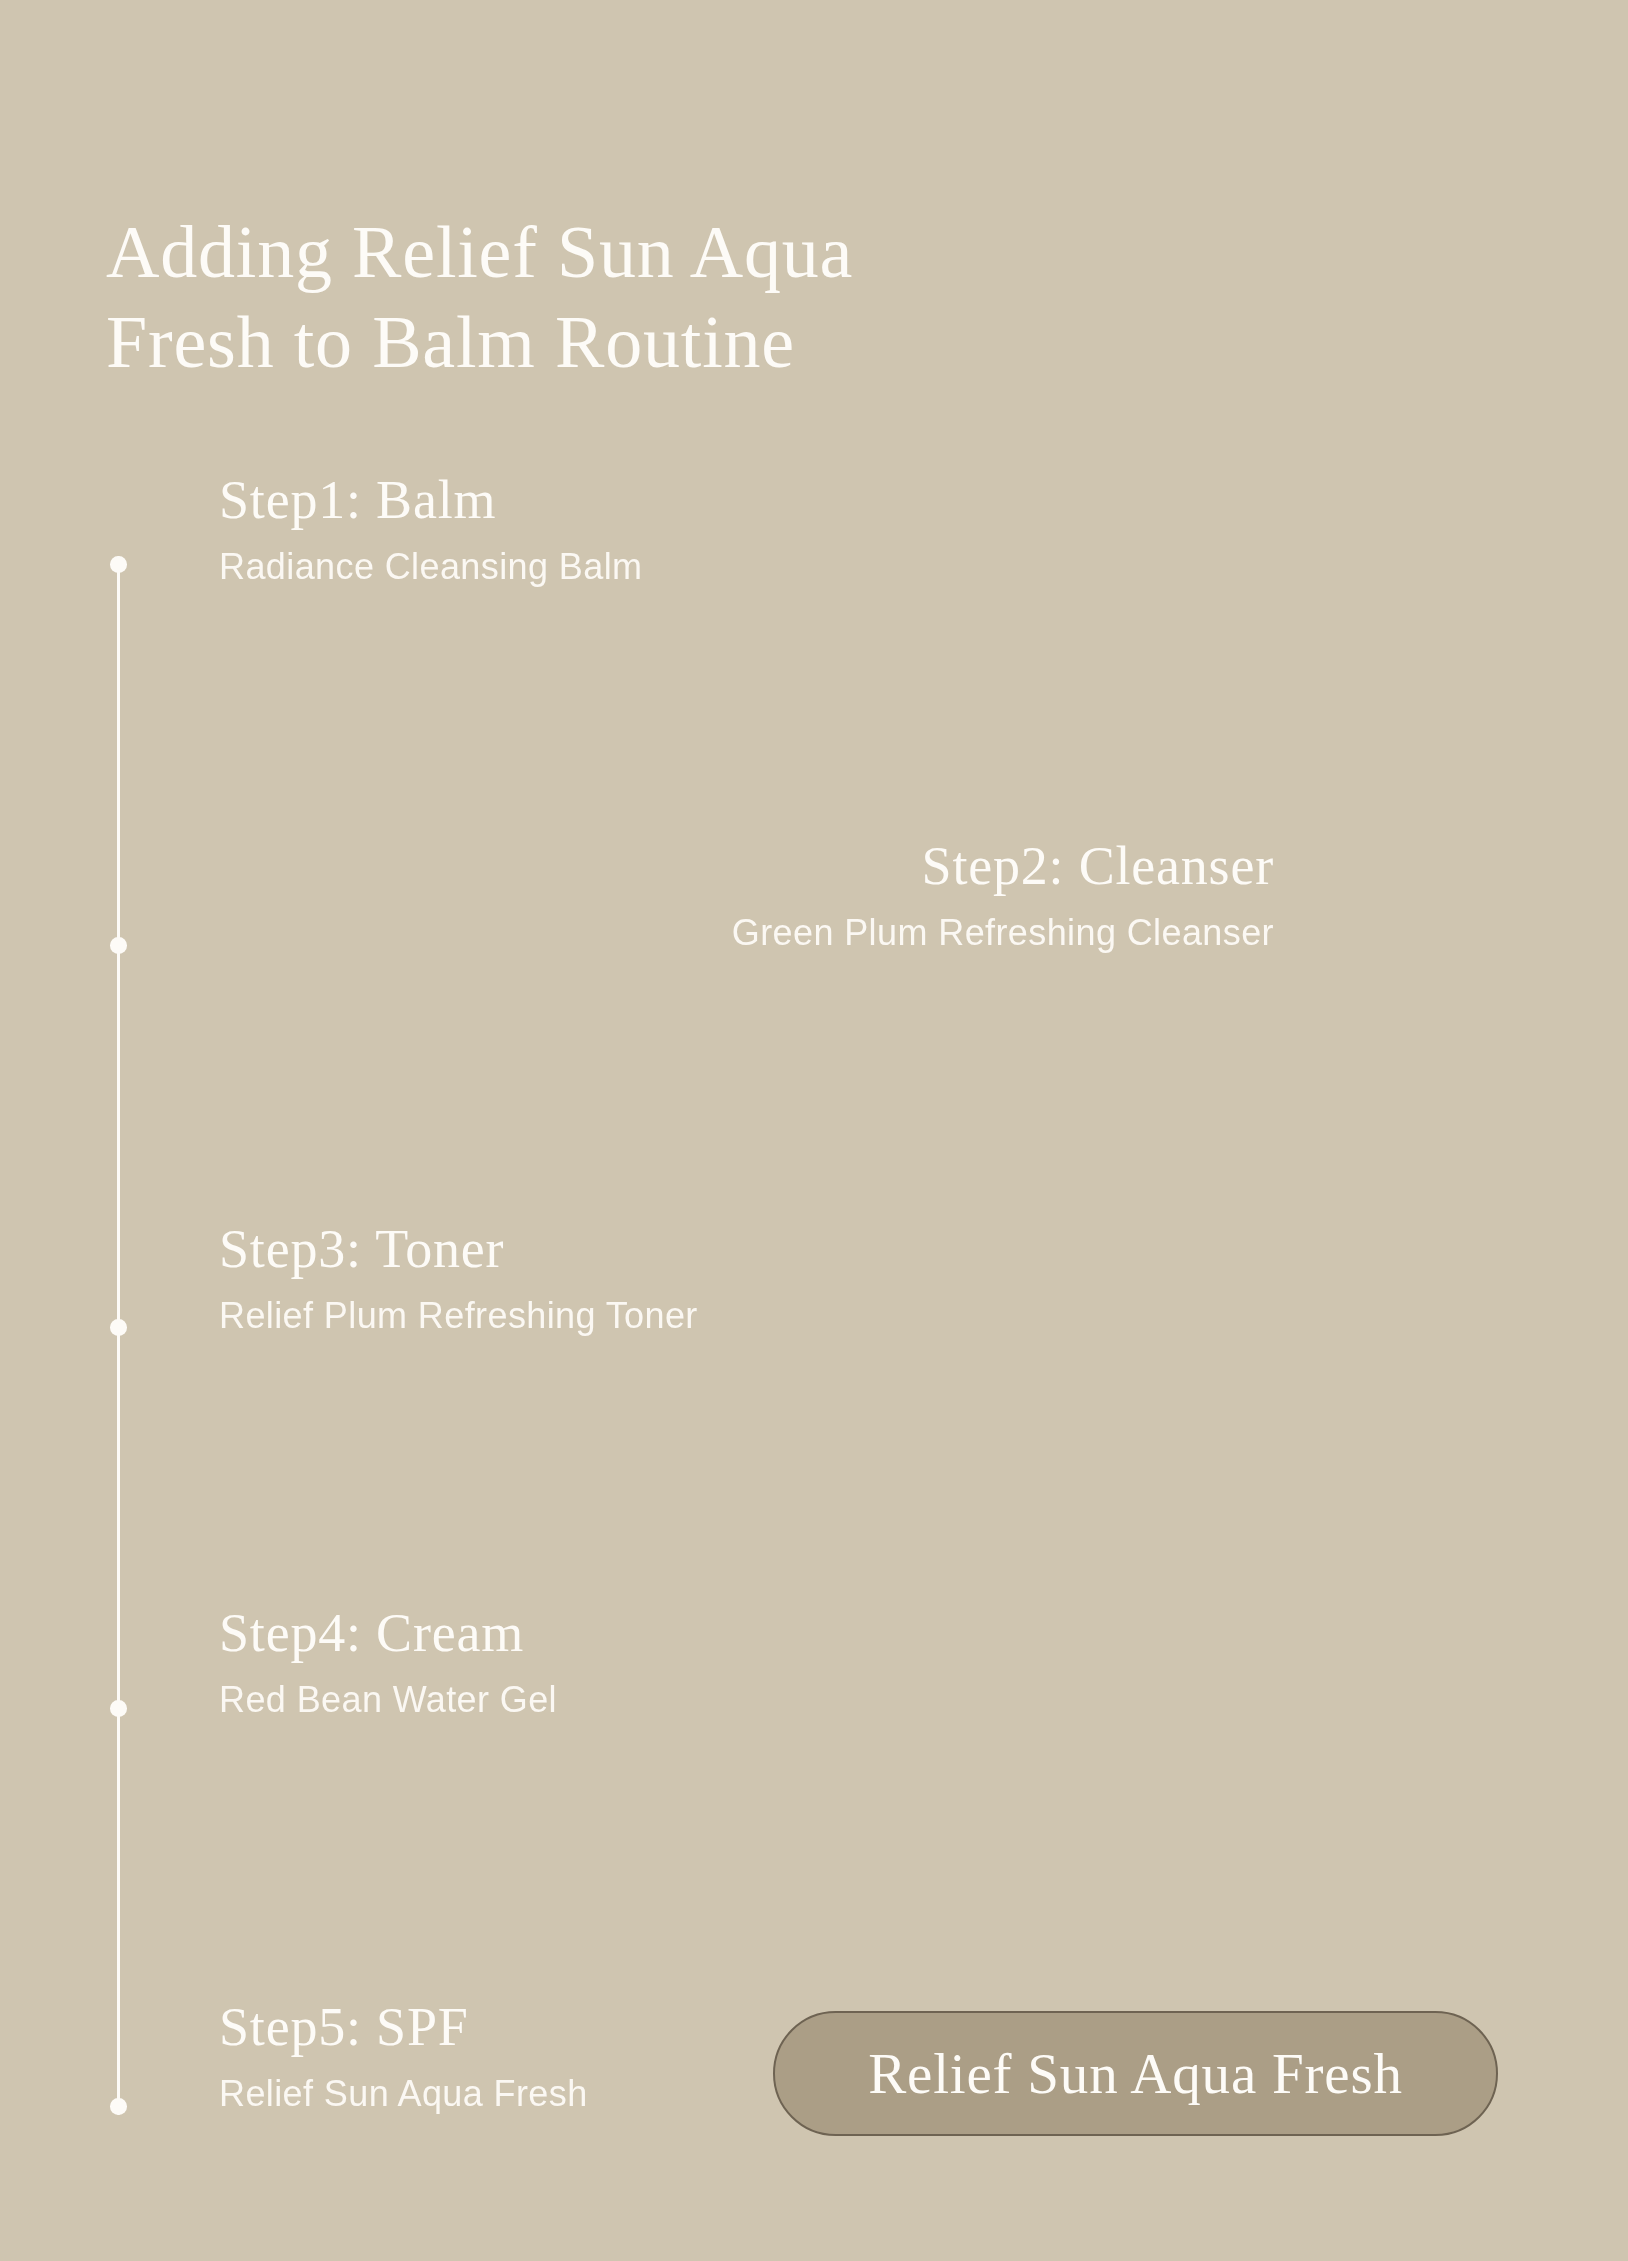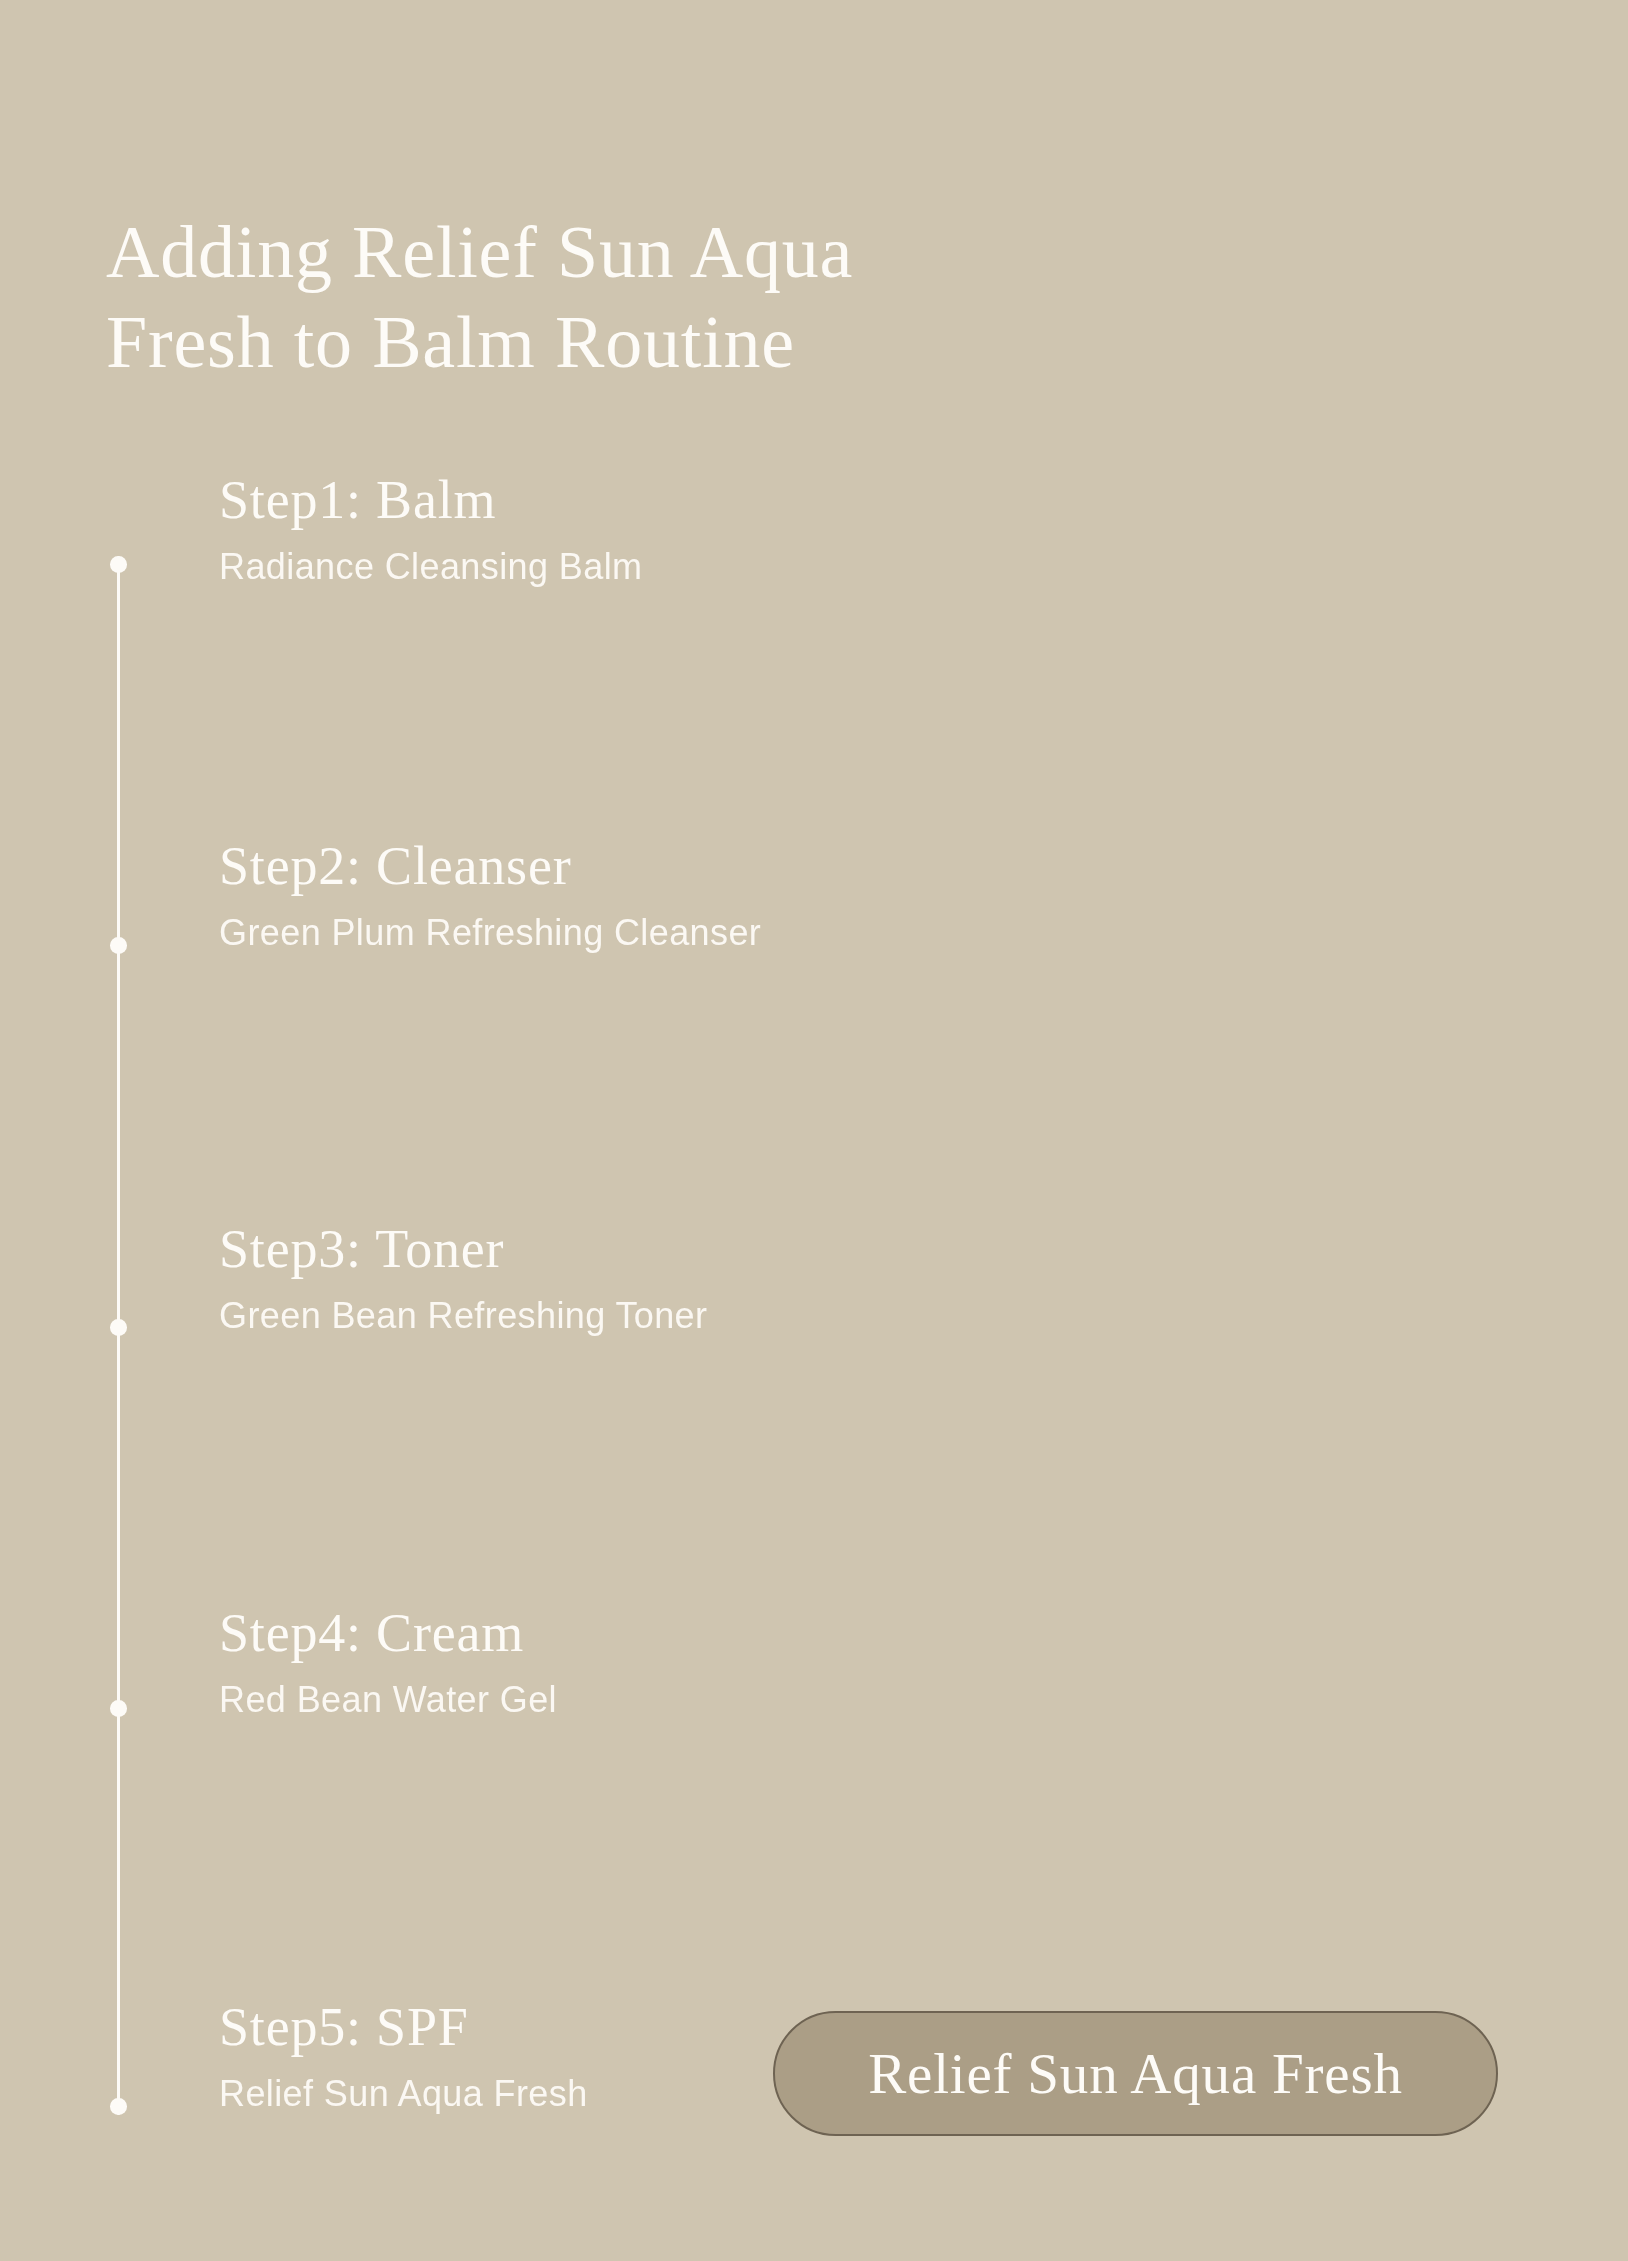--- a/index.html
+++ b/index.html
@@ -130,28 +130,28 @@
   <div class="dot" style="top:1664px;"></div>
   <div class="dot" style="top:2062px;"></div>
 
   <div class="steps">
 
     <div class="step" style="top:437px;">
       <div class="step-title">Step1: Balm</div>
       <div class="step-sub">Radiance Cleansing Balm</div>
     </div>
 
-    <div class="step" style="top:803px;">
+    <div class="step" style="top:803px;text-align:right;">
       <div class="step-title">Step2: Cleanser</div>
       <div class="step-sub">Green Plum Refreshing Cleanser</div>
     </div>
 
     <div class="step" style="top:1186px;">
       <div class="step-title">Step3: Toner</div>
-      <div class="step-sub">Green Bean Refreshing Toner</div>
+      <div class="step-sub">Relief Plum Refreshing Toner</div>
     </div>
 
     <div class="step" style="top:1570px;">
       <div class="step-title">Step4: Cream</div>
       <div class="step-sub">Red Bean Water Gel</div>
     </div>
 
     <div class="step" style="top:1964px;">
       <div class="step-title">Step5: SPF</div>
       <div class="step-sub">Relief Sun Aqua Fresh</div>

